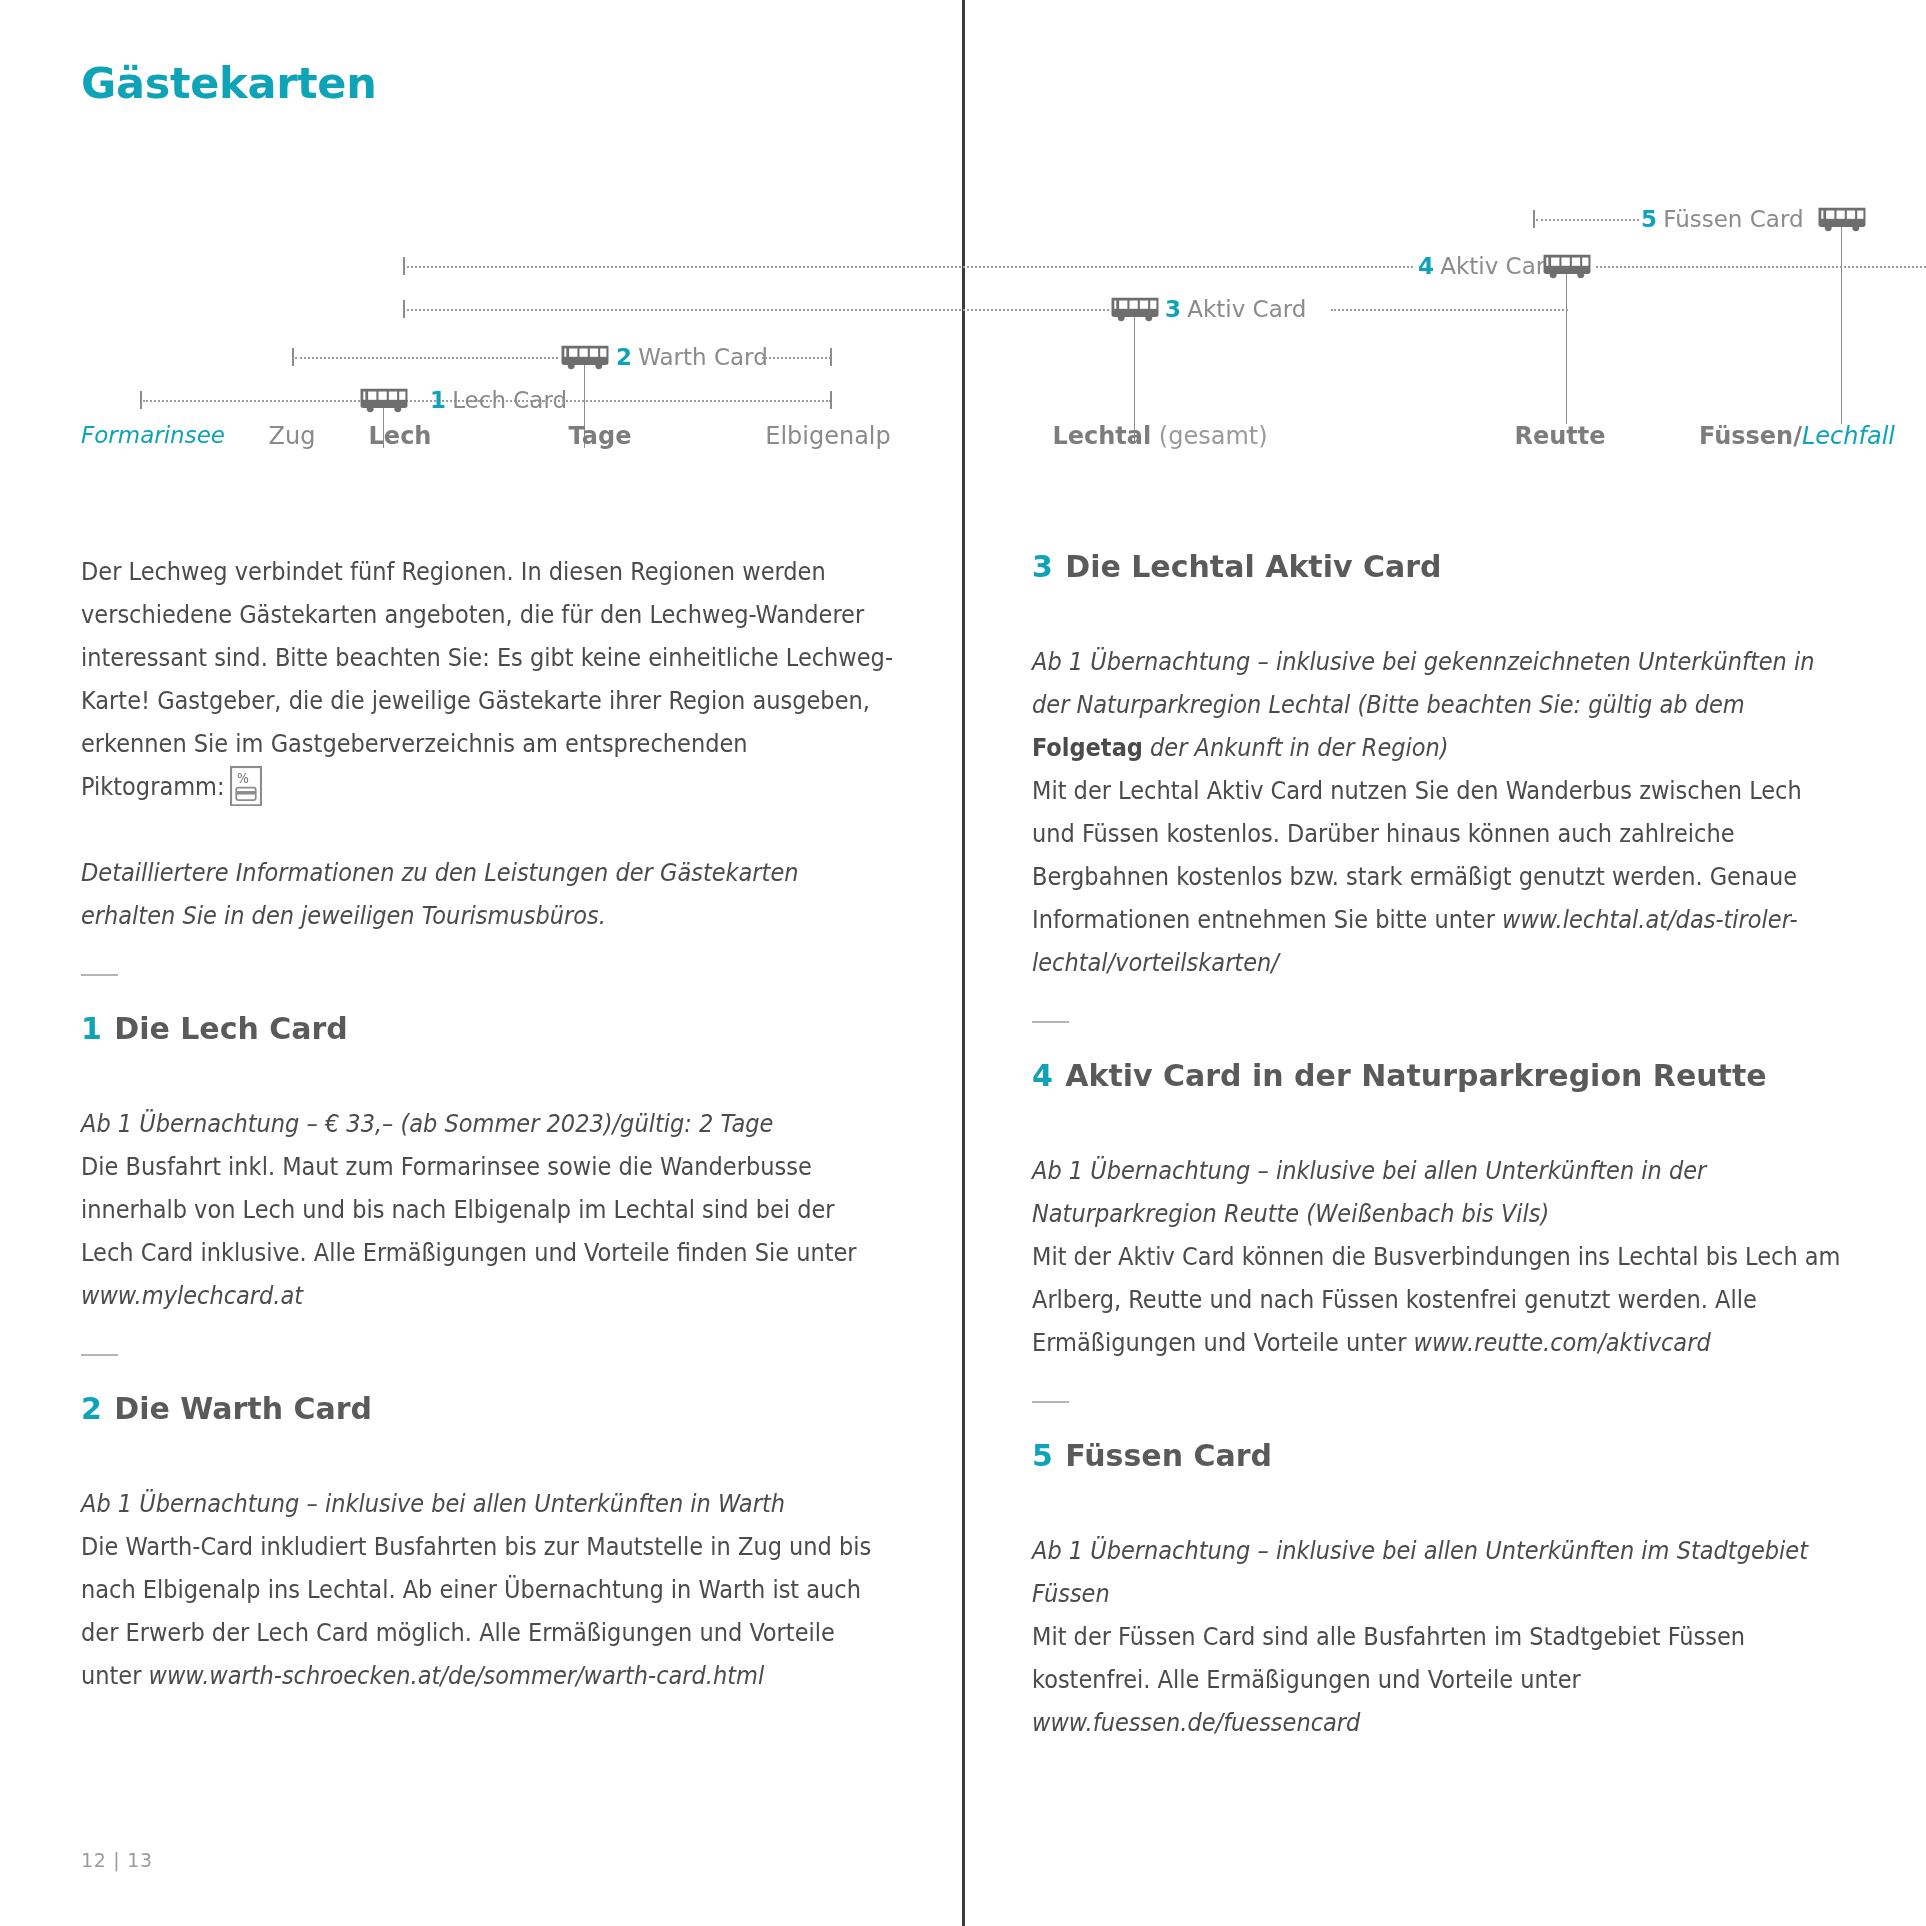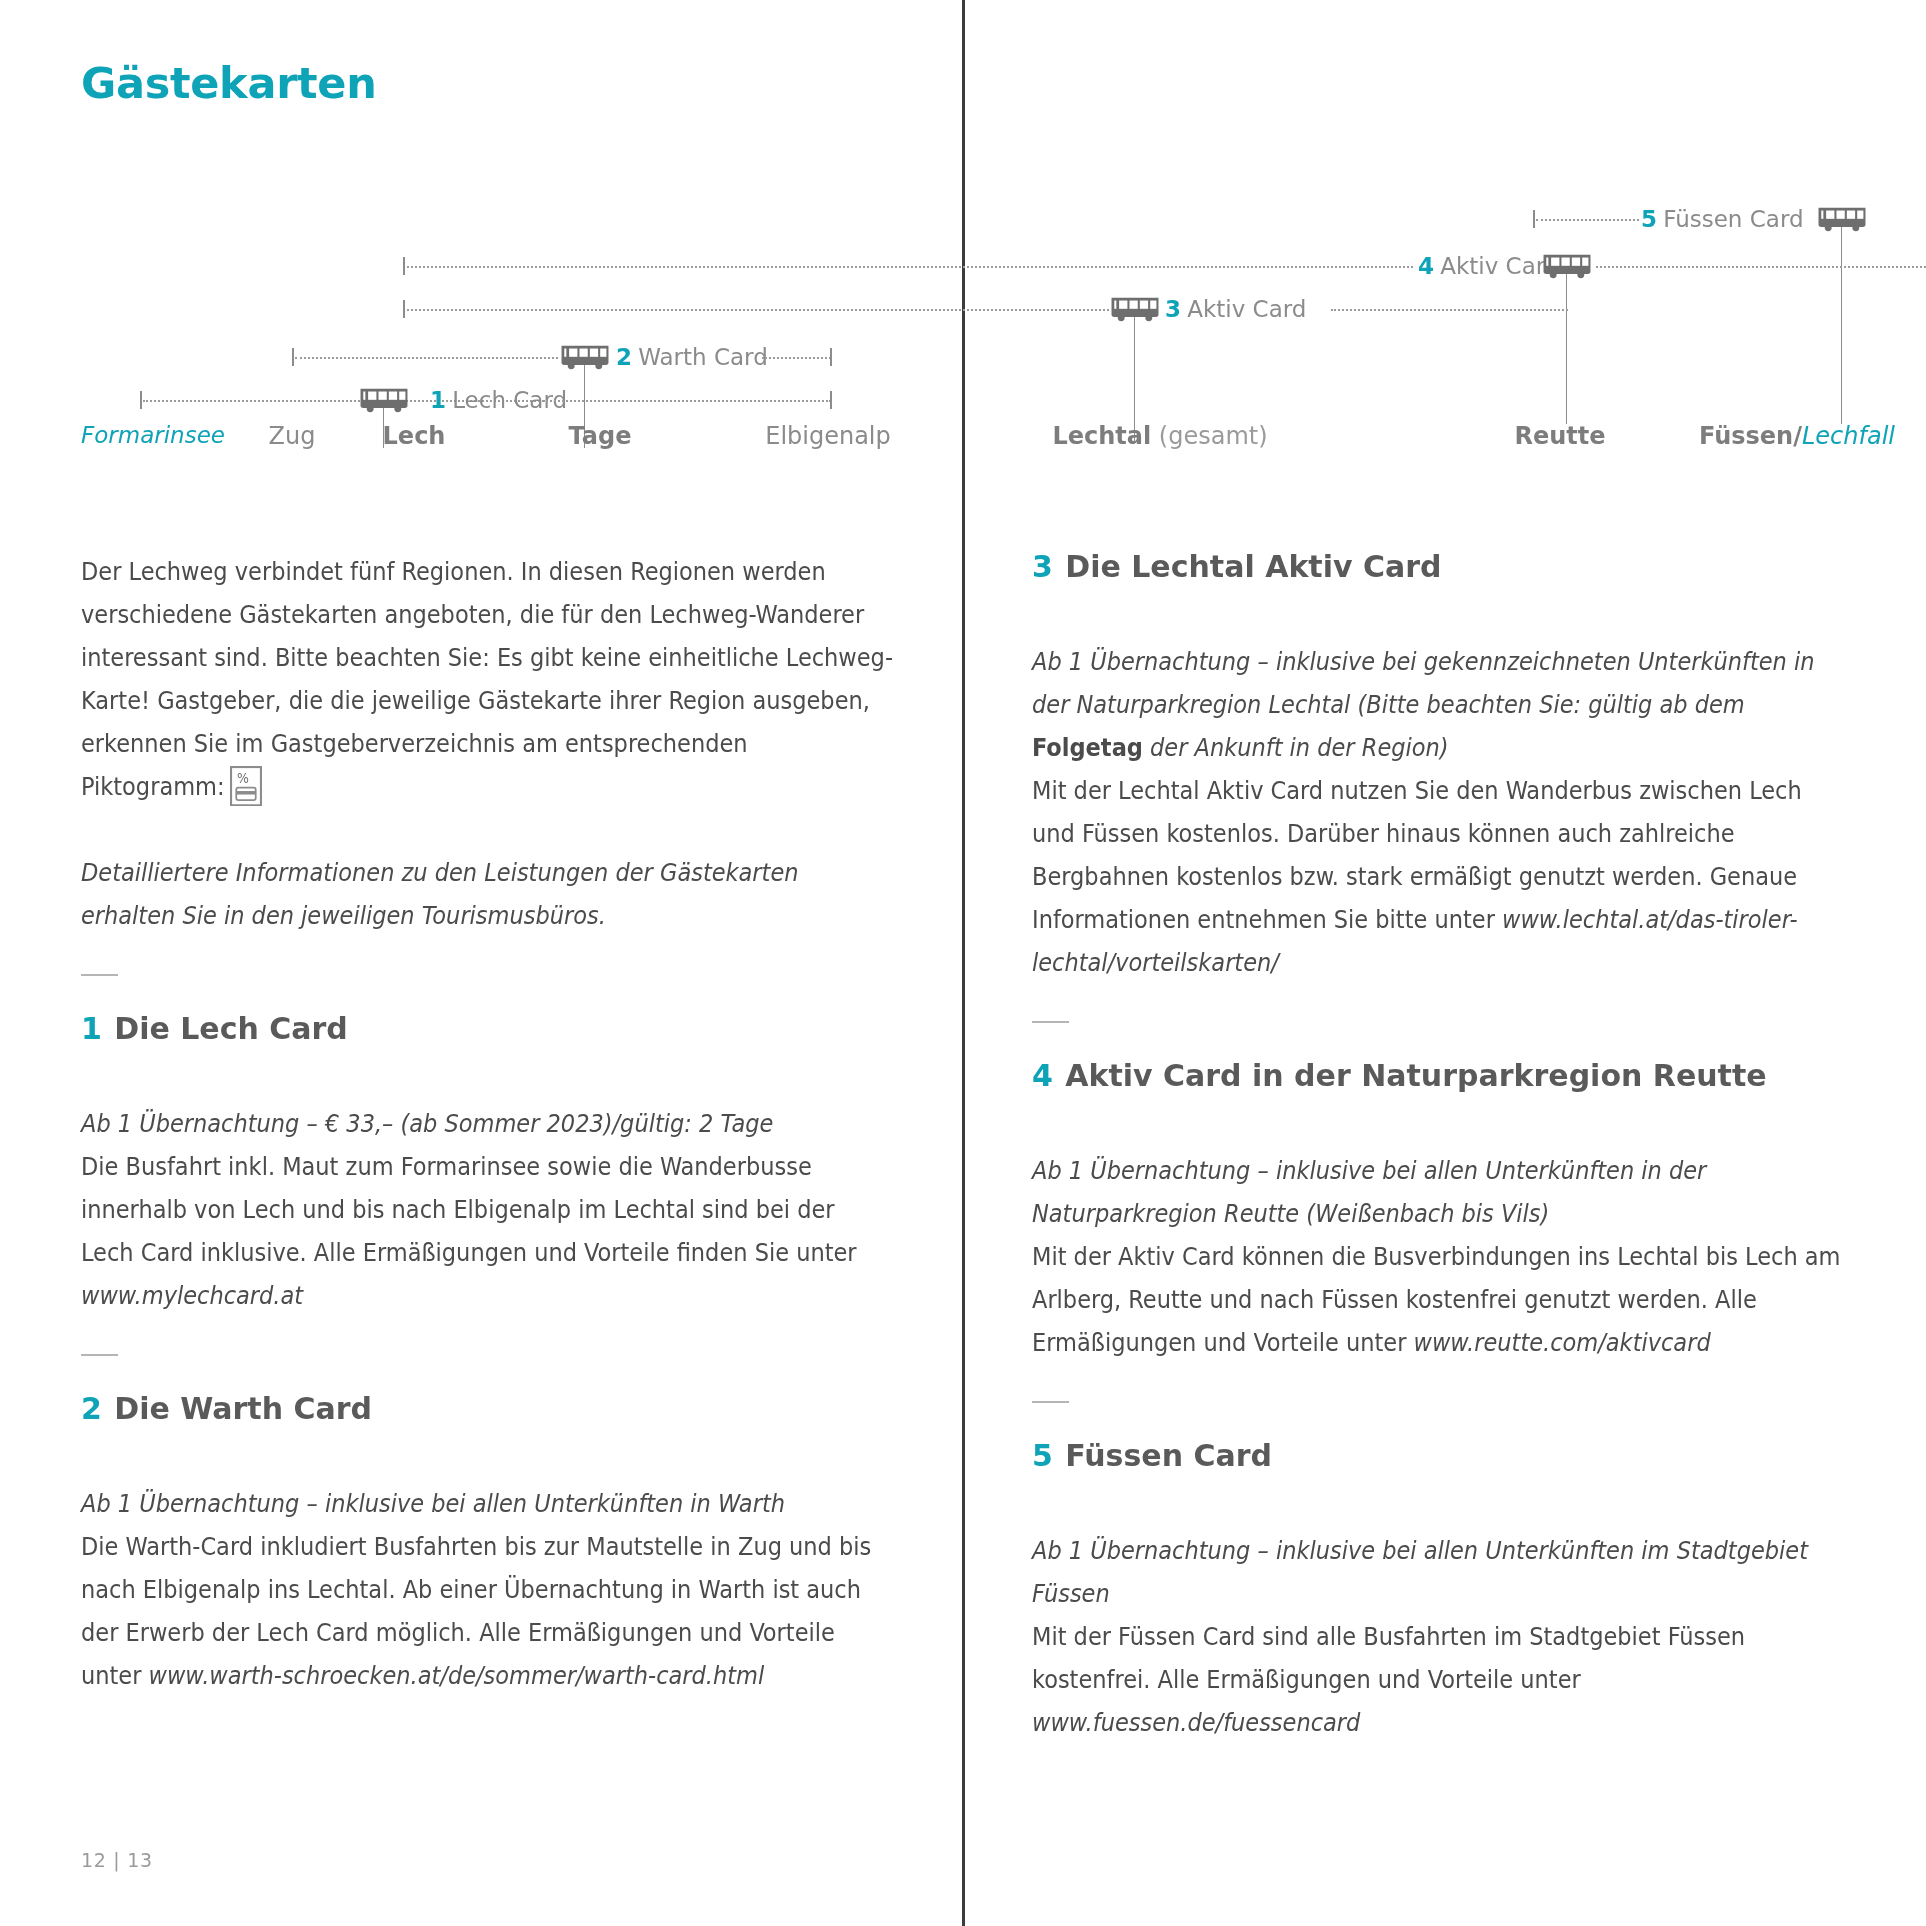--- a/index.html
+++ b/index.html
@@ -274,21 +274,21 @@
         <span class="num">1</span><span>Lech Card</span>
       </div>
       <div class="dline" style="left:543px; width:288px;"></div>
       <div class="endcap" style="left:830px;"></div>
       <div class="stalk" style="left:383px; top:27.5px; height:40px;"></div>
     </div>
 
     <div class="places">
       <div class="place teal-italic" style="left:81px;">Formarinsee</div>
       <div class="place" style="left:292px;">Zug</div>
-      <div class="place bold" style="left:414px;text-align:center;">Lech</div>
+      <div class="place bold" style="left:400px;text-align:center;">Lech</div>
       <div class="place bold" style="left:600px;">Tage</div>
       <div class="place" style="left:828px;">Elbigenalp</div>
       <div class="place bold" style="left:1160px;">
         <span>Lechtal</span><span class="light"> (gesamt)</span>
       </div>
       <div class="place bold" style="left:1560px;">Reutte</div>
       <div class="place bold" style="left:1797px;">
         <span>Füssen</span><span>/</span><span class="accent">Lechfall</span>
       </div>
     </div>

